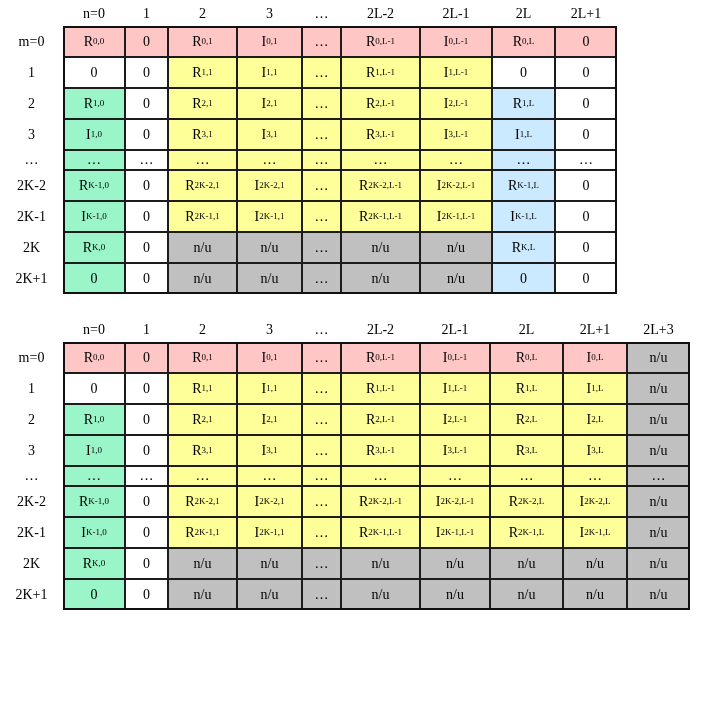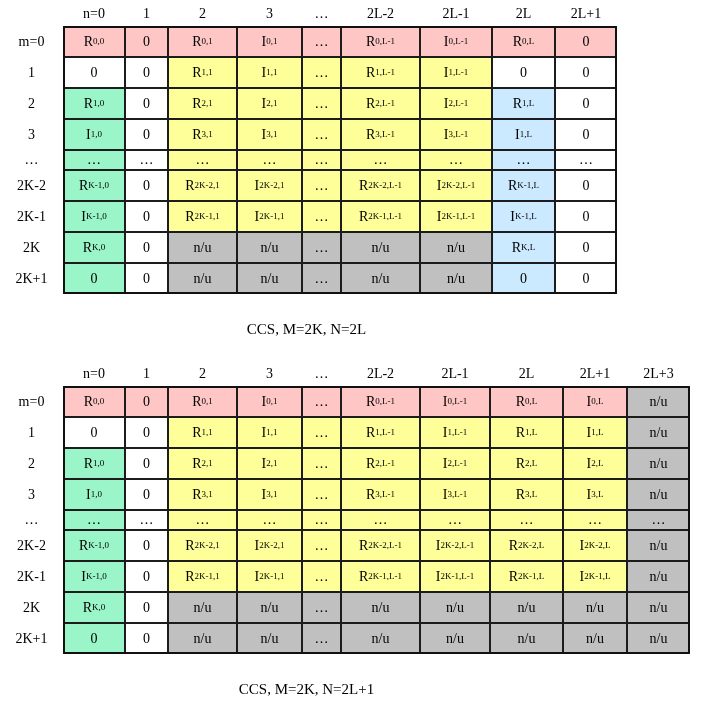--- a/index.html
+++ b/index.html
@@ -358,21 +358,20 @@
           <span>n/u</span>
         </div>
         <div class="cell" style="background: rgb(203, 233, 255);">
           <span>0</span>
         </div>
         <div class="cell" style="background: rgb(255, 255, 255);">
           <span>0</span>
         </div>
         <div class="overlay" style="left: 63px; top: 24px; width: 554px; height: 268px; border-color: rgb(17, 17, 17);"></div>
       </div>
-    <div class="caption">CCS, M=2K, N=2L</div>
   </div>
 
   <div class="table-block">
     <div class="grid" style="grid-template-columns: 63px 62px 43px 69px 65px 39px 79px 70px 73px 64px 63px; grid-template-rows: 24px 31px 31px 31px 31px 20px 31px 31px 31px 31px;">
         <div class="corner"></div>
         <div class="colhead">n=0</div>
         <div class="colhead">1</div>
         <div class="colhead">2</div>
         <div class="colhead">3</div>
         <div class="colhead">…</div>
@@ -697,16 +696,15 @@
           <span>n/u</span>
         </div>
         <div class="cell" style="background: rgb(192, 192, 192);">
           <span>n/u</span>
         </div>
         <div class="cell" style="background: rgb(192, 192, 192);">
           <span>n/u</span>
         </div>
         <div class="overlay" style="left: 63px; top: 24px; width: 627px; height: 268px; border-color: rgb(17, 17, 17);"></div>
       </div>
-    <div class="caption">CCS, M=2K, N=2L+1</div>
   </div>
 
 </div>
 
 </body></html>

